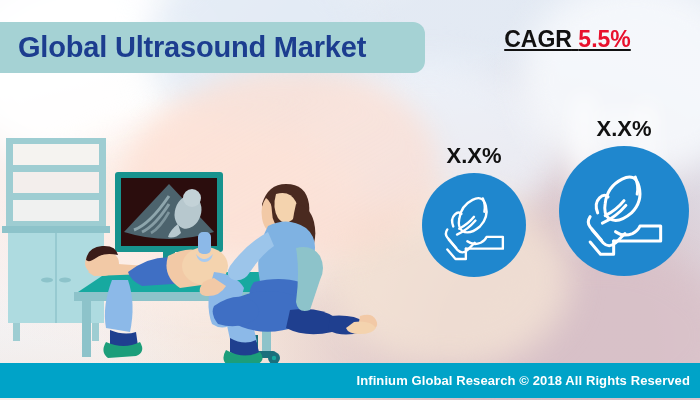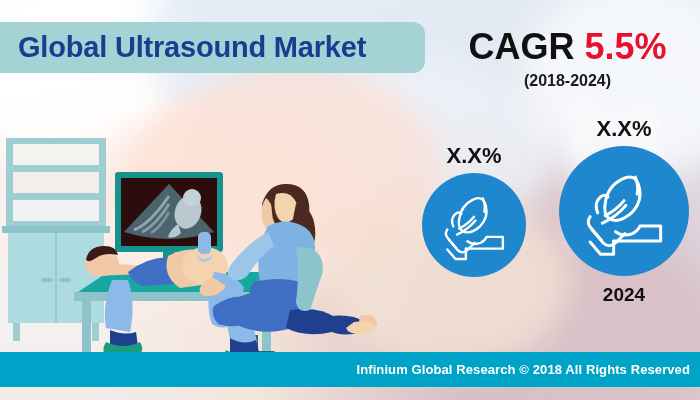--- a/index.html
+++ b/index.html
@@ -62,21 +62,21 @@
     font-weight:bold;
     letter-spacing:-0.2px;
     white-space:nowrap;
   }
 
   
   .cagr-block {
     position:absolute; left:455px; top:26px;
     width:225px; text-align:center;
   }
-  .cagr-line { font-size:36px; font-weight:bold; color:#111; white-space:nowrap; }
+  .cagr-line { font-size:23px; font-weight:bold; color:#111; white-space:nowrap;text-decoration:underline; }
   .cagr-value { color:#e8112d; }
   .cagr-period { margin-top:4px; font-size:16px; font-weight:bold; color:#1a1a1a; }
 
   
   .stat { position:absolute; text-align:center; }
   .stat-pct { font-size:22px; font-weight:bold; color:#111; line-height:1; }
   .stat-circle {
     background:#1f87ce; border-radius:50%;
     margin:0 auto;
     display:flex; align-items:center; justify-content:center;
@@ -91,21 +91,21 @@
   .stat-2024 { left:548px; top:118px; width:152px; }
   .stat-2024 .stat-pct { margin-bottom:6px; }
   .stat-2024 .stat-circle { width:130px; height:130px; }
   .stat-2024 .stat-year { margin-top:9px; }
 
   
   .scene { position:absolute; left:0; top:120px; width:400px; height:250px; }
 
   
   .footer-bar {
-    position:absolute; left:0; bottom:13px; width:700px; height:35px;
+    position:absolute; left:0; bottom:2px; width:700px; height:35px;
     background:#00a3c8;
     display:flex; align-items:center; justify-content:flex-end;
   }
   .footer-text {
     color:#ffffff; font-size:13px; font-weight:bold;
     margin-right:10px; white-space:nowrap; letter-spacing:0.1px;
   }
 </style>
 </head>
 <body>
@@ -220,21 +220,20 @@
 
   <div class="title-band">
     <div class="title-text">Global Ultrasound Market</div>
   </div>
 
   <div class="cagr-block">
     <div class="cagr-line">
       <span>CAGR</span>
       <span class="cagr-value">5.5%</span>
     </div>
-    <div class="cagr-period">(2018-2024)</div>
   </div>
 
   <div class="stat stat-2017">
     <div class="stat-pct">X.X%</div>
     <div class="stat-circle">
       <svg width="74" height="74" viewBox="0 0 100 100">
         <g fill="none" stroke="#ffffff" stroke-width="3.2" stroke-linejoin="round" stroke-linecap="round">
           <path d="M62 14 q4 10 2 18"></path>
           <path d="M30 42 q2 -18 18 -26 q14 -7 18 8 q4 16 -8 28 q-14 12 -24 6 q-6 -5 -4 -16 z"></path>
           <path d="M22 52 q-4 -10 2 -16 q5 -5 9 -1"></path>
@@ -259,20 +258,19 @@
           <path d="M22 52 q-4 -10 2 -16 q5 -5 9 -1"></path>
           <path d="M30 55 q12 -6 20 -16"></path>
           <path d="M27 63 q15 -7 25 -19"></path>
           <path d="M14 56 q-4 6 0 11 l12 14"></path>
           <path d="M16 70 l12 14 q6 6 13 0 l10 -10"></path>
           <path d="M41 72 q8 6 18 2 q6 -3 8 -8 l22 0 l0 16 l-50 0"></path>
           <path d="M39 82 l0 14 l-14 0 l-11 -13"></path>
         </g>
       </svg>
     </div>
-    <div class="stat-year">2024</div>
   </div>
 
   <div class="footer-bar">
     <div class="footer-text">Infinium Global Research © 2018 All Rights Reserved</div>
   </div>
 
 </div>
 
 </body></html>

